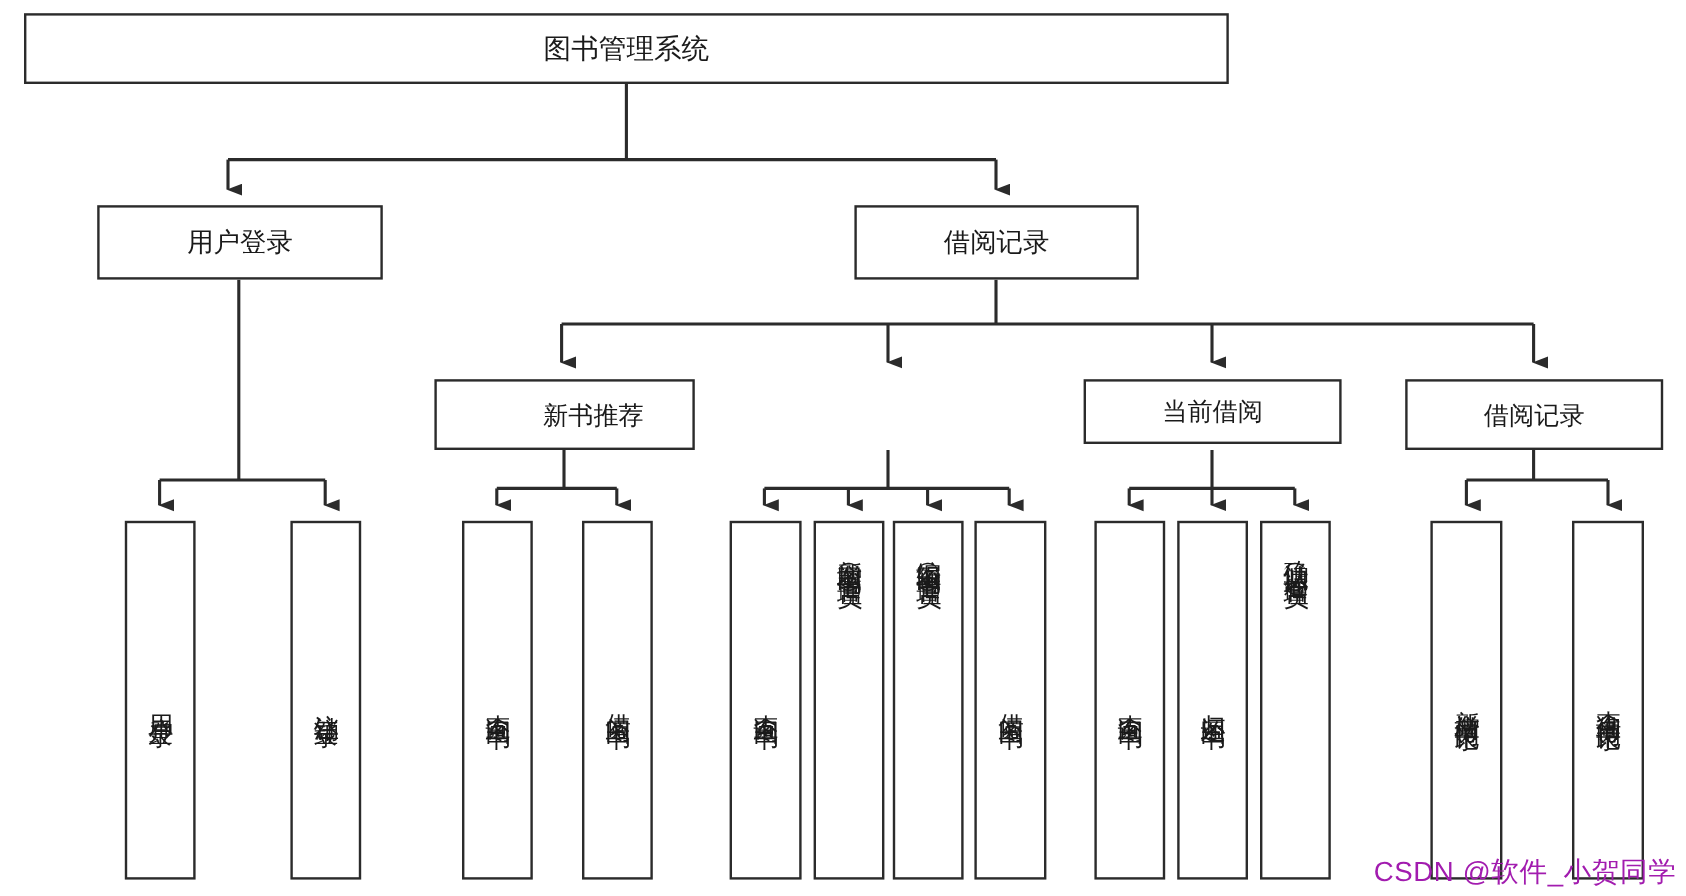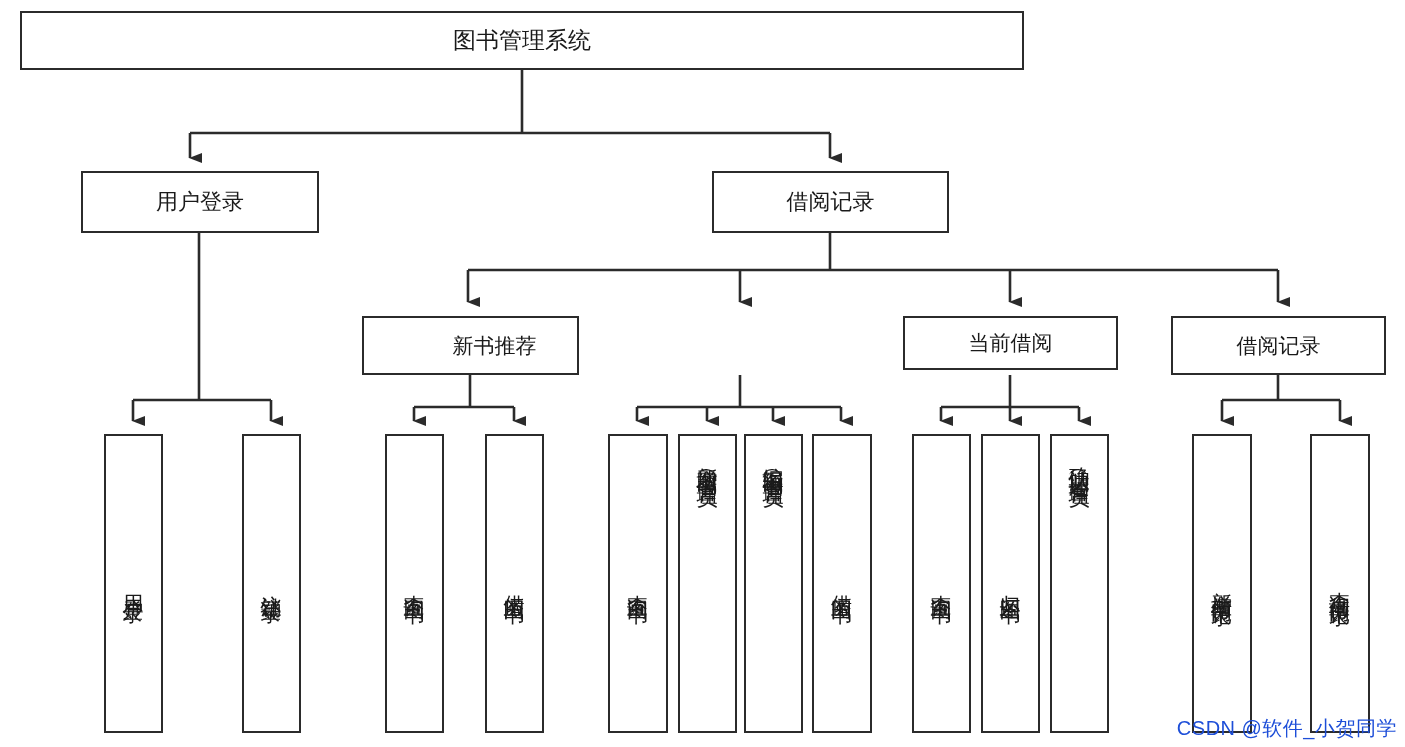--- a/index.html
+++ b/index.html
@@ -40,22 +40,22 @@
     letter-spacing:3px;
     line-height:1;
     white-space:nowrap;
   }
   .node.leaf.centered{ align-items:center; padding-top:0; }
 
   .watermark{
     position:absolute;
     right:8px;
     bottom:5px;
-    font-size:20px;
-    color:#1d4ed8;
+    font-size:23px;
+    color:#a21caf;
     letter-spacing:0.5px;
     white-space:nowrap;
     user-select:none;
     margin-top:29px;
   }
 </style>
 </head>
 <body>
 
 <div id="canvas">

